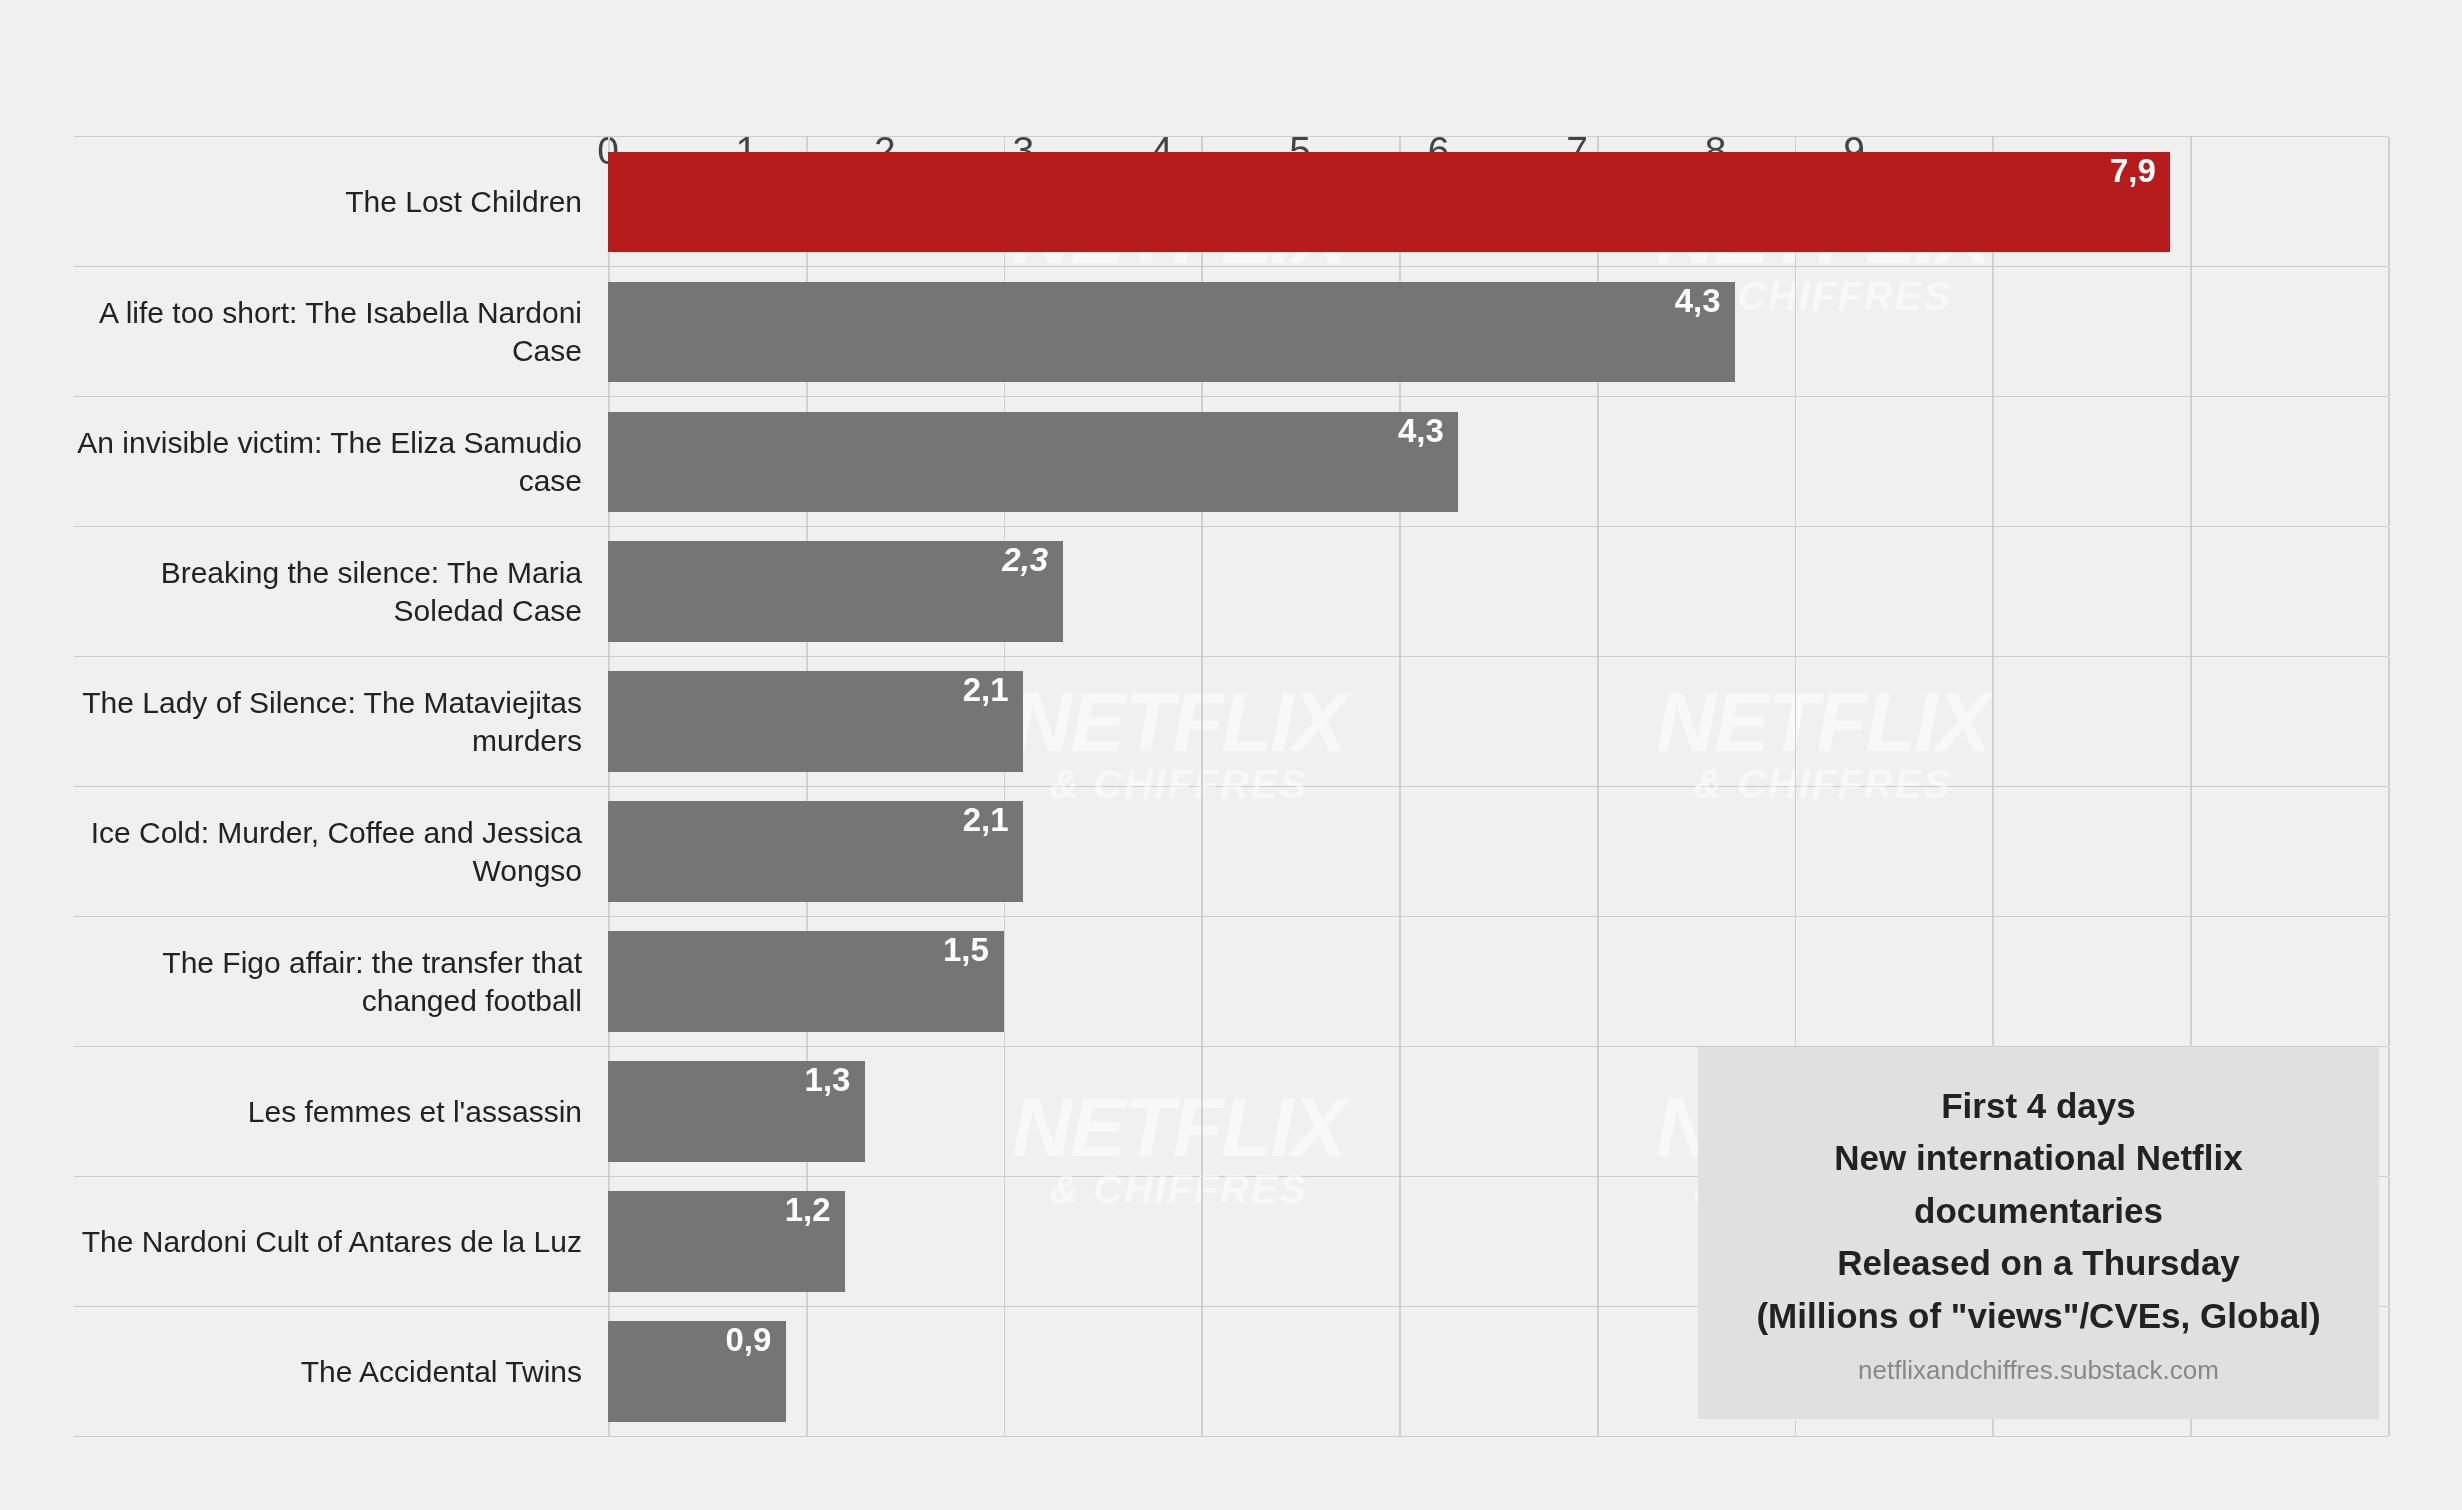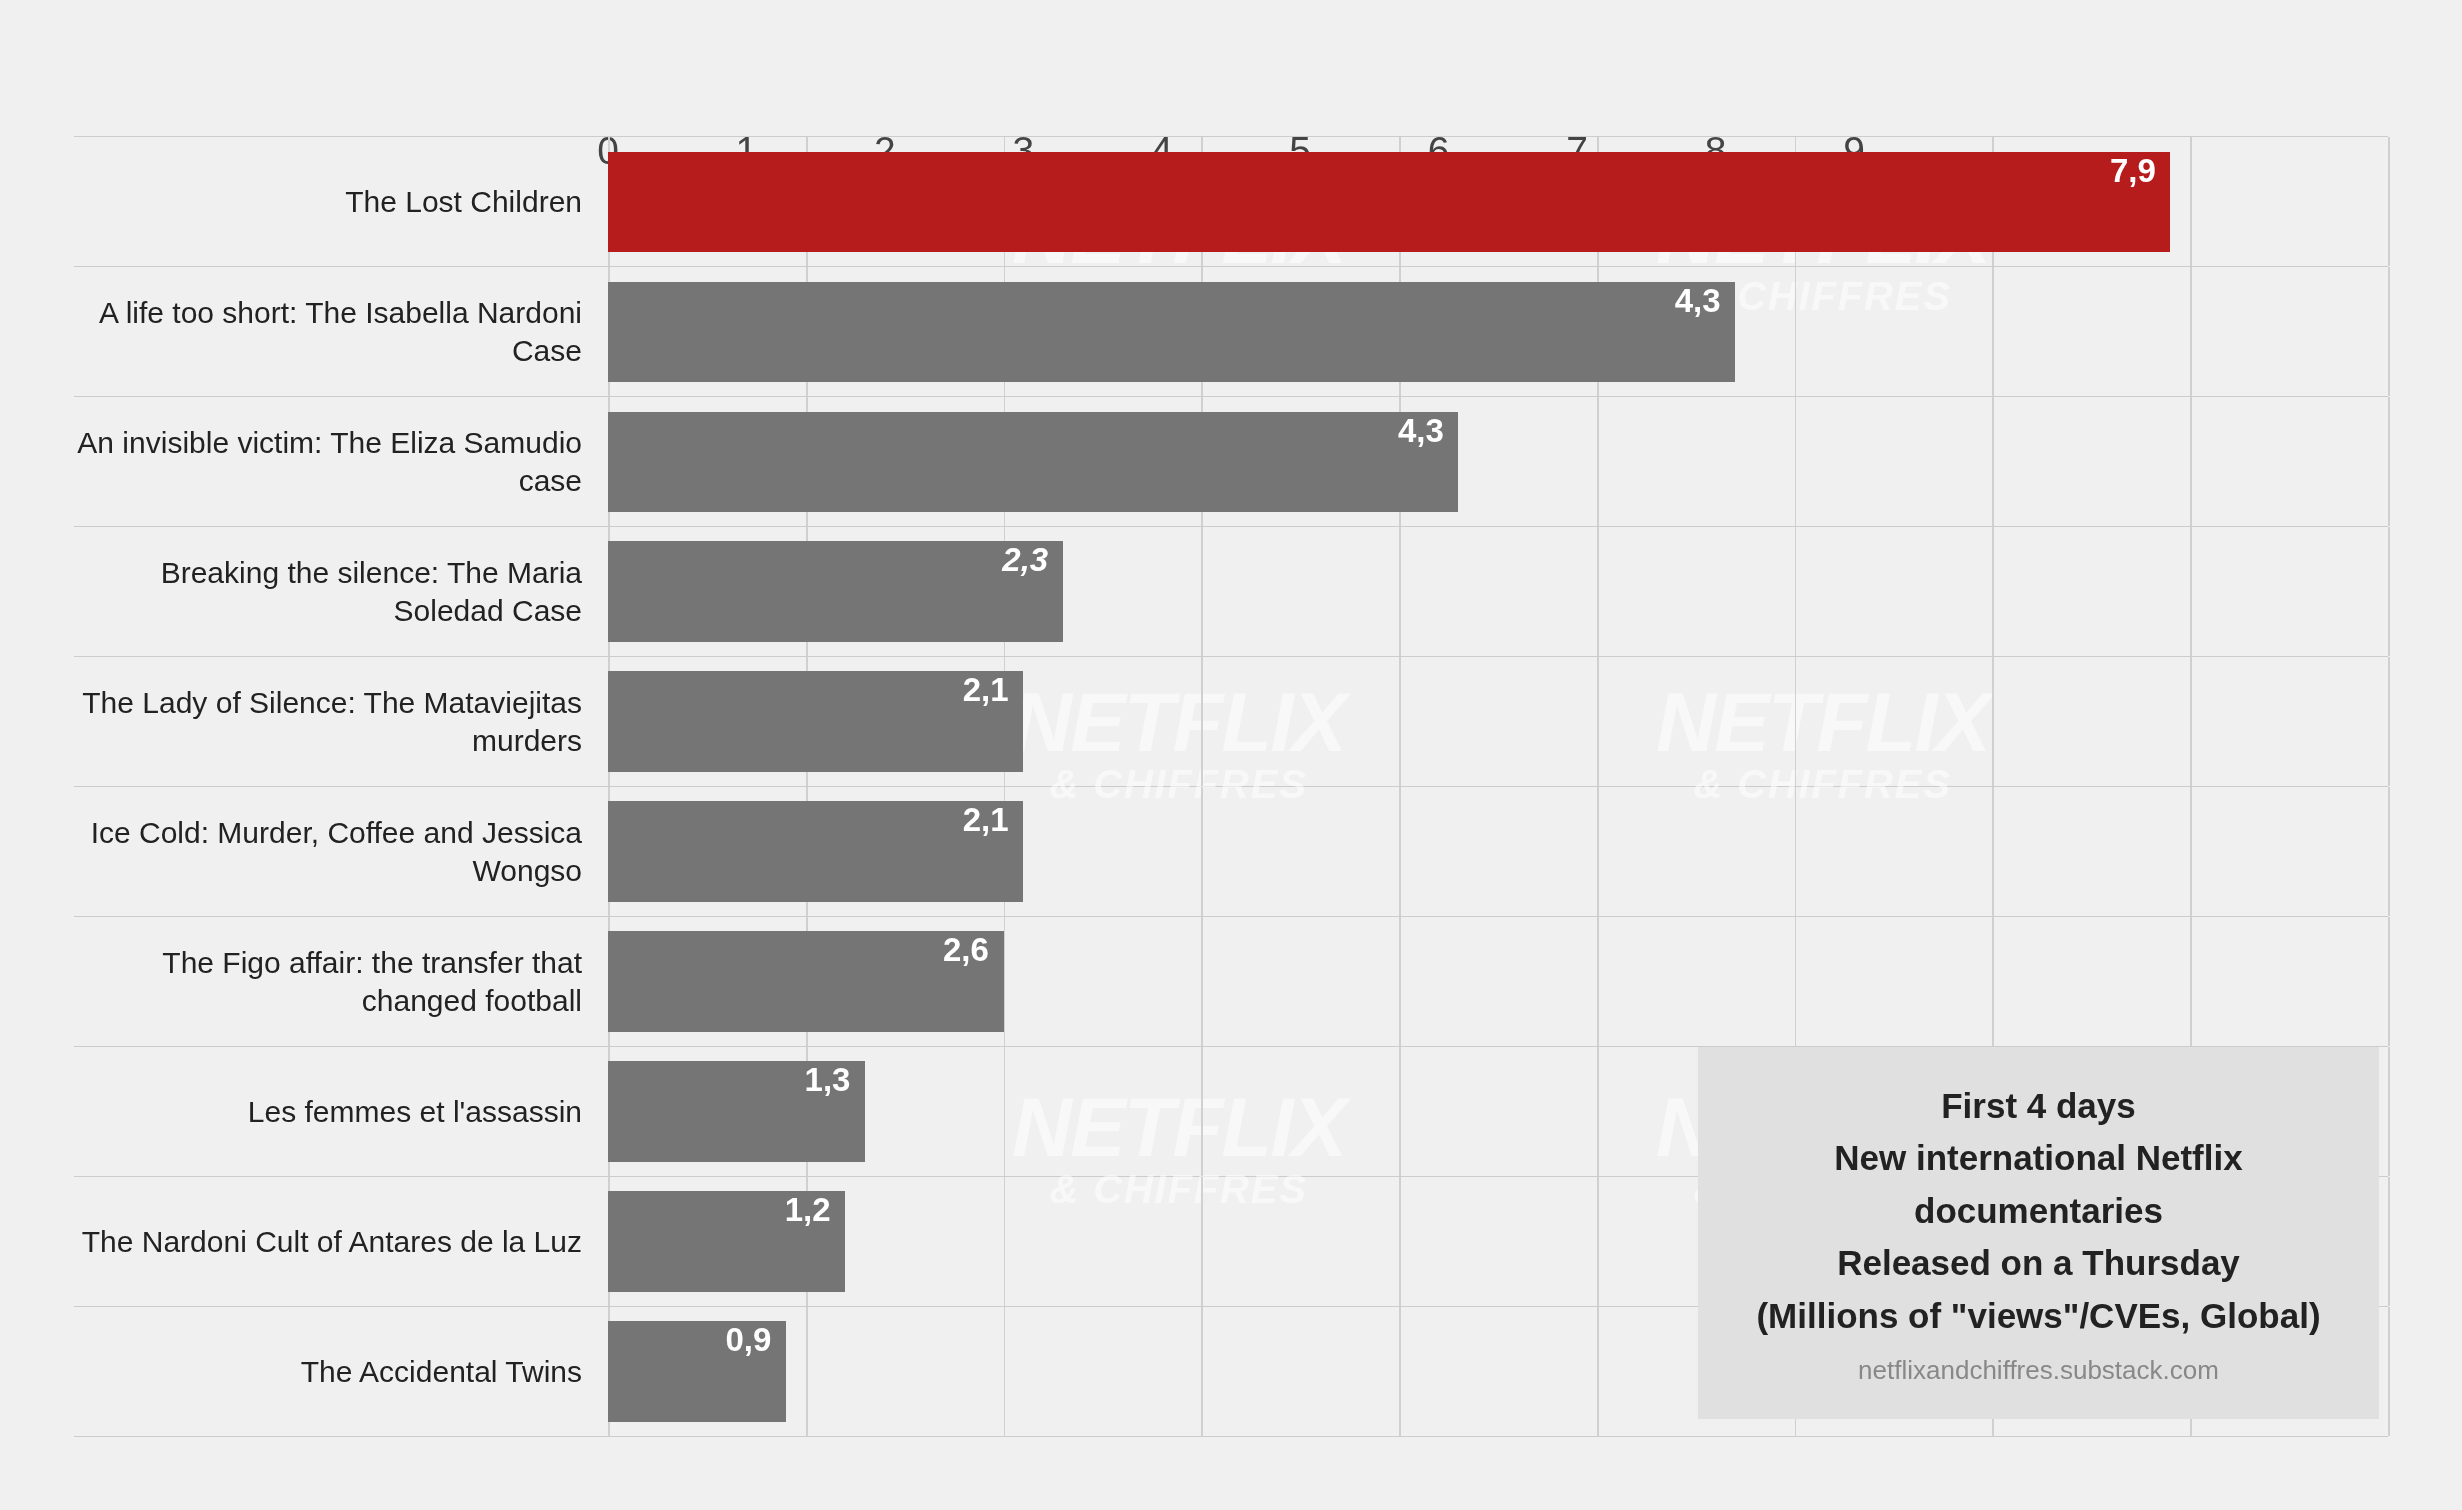--- a/index.html
+++ b/index.html
@@ -330,21 +330,21 @@
             <div class="grid-line" style="left: 11.1111%;"></div>
             <div class="grid-line" style="left: 22.2222%;"></div>
             <div class="grid-line" style="left: 33.3333%;"></div>
             <div class="grid-line" style="left: 44.4444%;"></div>
             <div class="grid-line" style="left: 55.5556%;"></div>
             <div class="grid-line" style="left: 66.6667%;"></div>
             <div class="grid-line" style="left: 77.7778%;"></div>
             <div class="grid-line" style="left: 88.8889%;"></div>
             <div class="grid-line" style="left: 100%;"></div>
             <div class="bar-fill gray" style="width: 22.2222%;">
-              <span class="bar-value">2,6</span>
+              <span class="bar-value">1,5</span>
             </div>
           </div>
         </div>
         <div class="bar-row">
           <div class="bar-label">Les femmes et l'assassin</div>
           <div class="bar-track">
             <div class="grid-line" style="left: 0%;"></div>
             <div class="grid-line" style="left: 11.1111%;"></div>
             <div class="grid-line" style="left: 22.2222%;"></div>
             <div class="grid-line" style="left: 33.3333%;"></div>

